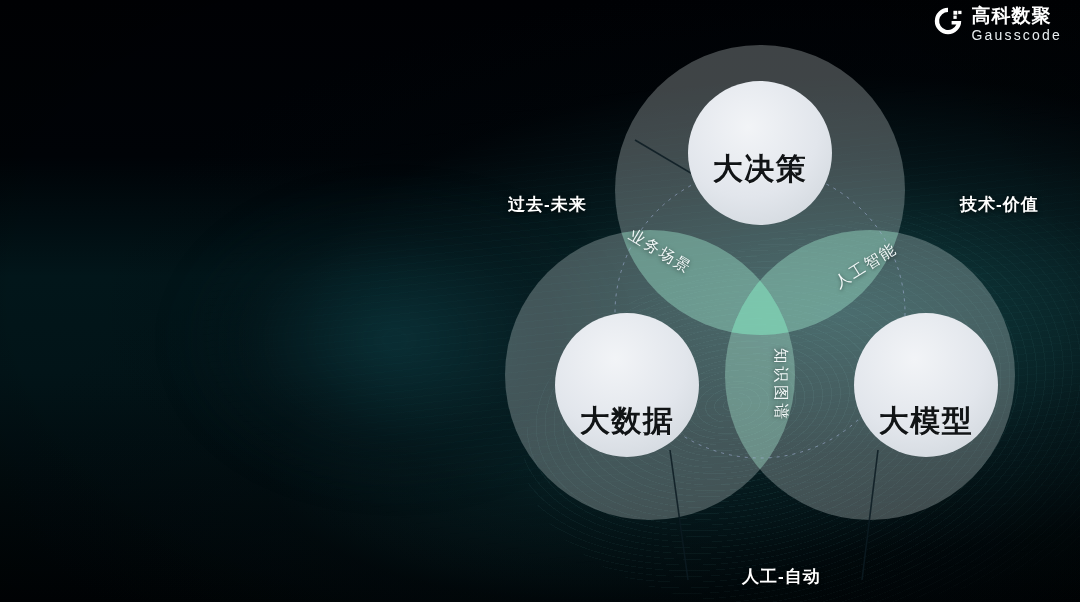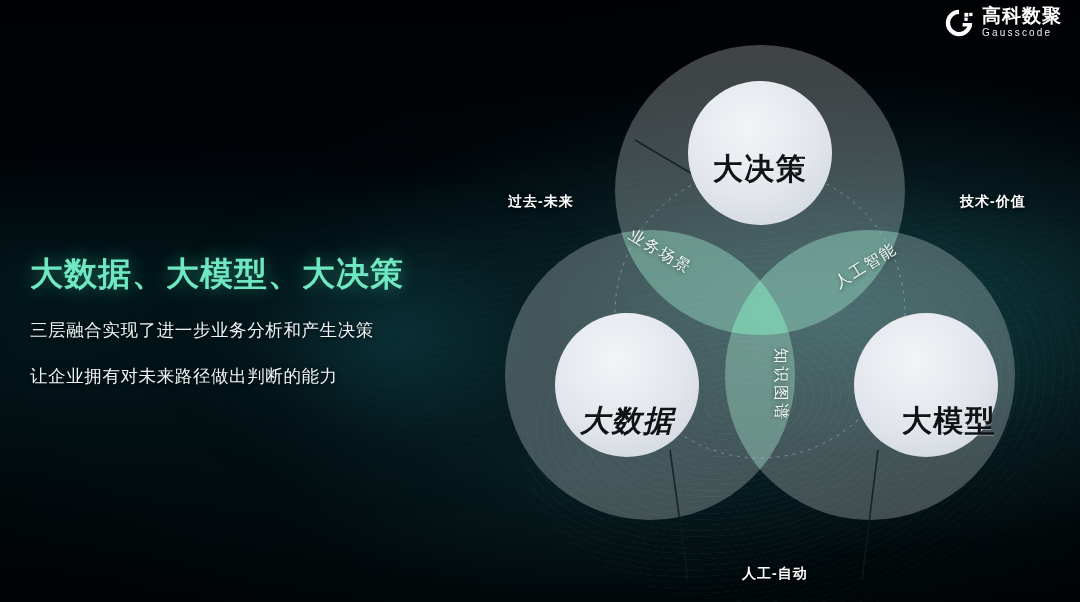--- a/index.html
+++ b/index.html
@@ -58,30 +58,30 @@
     filter:blur(14px);
   }
   .bg-vignette{
     position:absolute; inset:0;
     background:radial-gradient(ellipse 92% 92% at 50% 50%, rgba(0,0,0,0) 52%, rgba(0,0,0,0.55) 100%);
   }
 
   
   .logo{
     position:absolute; right:18px; top:6px;
-    display:flex; align-items:flex-end; gap:8px;
+    display:flex; align-items:flex-start; gap:8px;
     z-index:40;
   }
   .logo-mark{ width:30px; height:30px; flex:0 0 30px; }
   .logo-text{ display:flex; flex-direction:column; line-height:1; }
   .logo-cn{
     color:#ffffff; font-size:19px; font-weight:700; letter-spacing:1px;
   }
   .logo-en{
-    color:#e8eef0; font-size:10px; letter-spacing:2.2px; margin-top:3px;
+    color:#e8eef0; font-size:14px; letter-spacing:2.2px; margin-top:3px;
     font-family:"Liberation Sans","DejaVu Sans",sans-serif;
   }
 
   
   .copy{
     position:absolute; left:30px; top:252px; width:470px; z-index:35;
   }
   .copy-title{
     color:#6fe7c0;
     font-size:33px; font-weight:700; letter-spacing:1px;
@@ -100,41 +100,41 @@
     position:absolute;
     left:500px; top:20px;
     width:560px; height:560px;
     z-index:20;
   }
   .venn svg{ position:absolute; inset:0; width:100%; height:100%; }
 
   
   .vlabel{
     position:absolute;
-    color:#ffffff; font-size:14px; font-weight:700; letter-spacing:1px;
+    color:#ffffff; font-size:17px; font-weight:700; letter-spacing:1px;
     white-space:nowrap;
     text-shadow:0 1px 5px rgba(0,0,0,0.9);
     z-index:32;
   }
   .vlabel.past-future{ left:508px; top:193px; }
   .vlabel.tech-value{  left:960px; top:193px; }
   .vlabel.manual-auto{ left:742px; top:529px;margin-top:36px; }
 
   
   .core-label{
     position:absolute;
     color:#111416; font-weight:700; font-size:30px; letter-spacing:1.5px;
     white-space:nowrap;
     z-index:31;
     text-shadow:0 1px 0 rgba(255,255,255,0.35);
     margin-top:36px;
   }
   .core-label.decision{ left:760px; top:133px; transform:translate(-50%,-50%); }
-  .core-label.bigdata{  left:627px; top:385px; transform:translate(-50%,-50%);font-style:italic; }
-  .core-label.bigmodel{ left:949px; top:385px; transform:translate(-50%,-50%); }
+  .core-label.bigdata{  left:627px; top:385px; transform:translate(-50%,-50%); }
+  .core-label.bigmodel{ left:926px; top:385px; transform:translate(-50%,-50%); }
 
   
   .lens-label{
     position:absolute;
     color:#f2f8f8; font-size:15.5px; font-weight:500; letter-spacing:2px;
     white-space:nowrap; z-index:30;
     text-shadow:0 1px 4px rgba(0,0,0,0.55);
   }
   .lens-label.scene{
     left:660px; top:252px;
@@ -167,25 +167,20 @@
       <rect x="68" y="16" width="13" height="13" fill="#ffffff"></rect>
       <rect x="84" y="16" width="11" height="11" fill="#ffffff"></rect>
       <rect x="68" y="32" width="11" height="11" fill="#ffffff"></rect>
     </svg>
     <div class="logo-text">
       <span class="logo-cn">高科数聚</span>
       <span class="logo-en">Gausscode</span>
     </div>
   </div>
 
-  <div class="copy">
-    <div class="copy-title">大数据、大模型、大决策</div>
-    <div class="copy-line">三层融合实现了进一步业务分析和产生决策</div>
-    <div class="copy-line second">让企业拥有对未来路径做出判断的能力</div>
-  </div>
 
   <div class="venn">
     <svg viewBox="0 0 560 560" preserveAspectRatio="none">
       <defs>
         <radialGradient id="coreGrad" cx="42%" cy="32%" r="78%">
           <stop offset="0%" stop-color="#f2f4f7"></stop>
           <stop offset="62%" stop-color="#e2e6ec"></stop>
           <stop offset="100%" stop-color="#d2d8de"></stop>
         </radialGradient>
         <filter id="softBlur" x="-20%" y="-20%" width="140%" height="140%">

